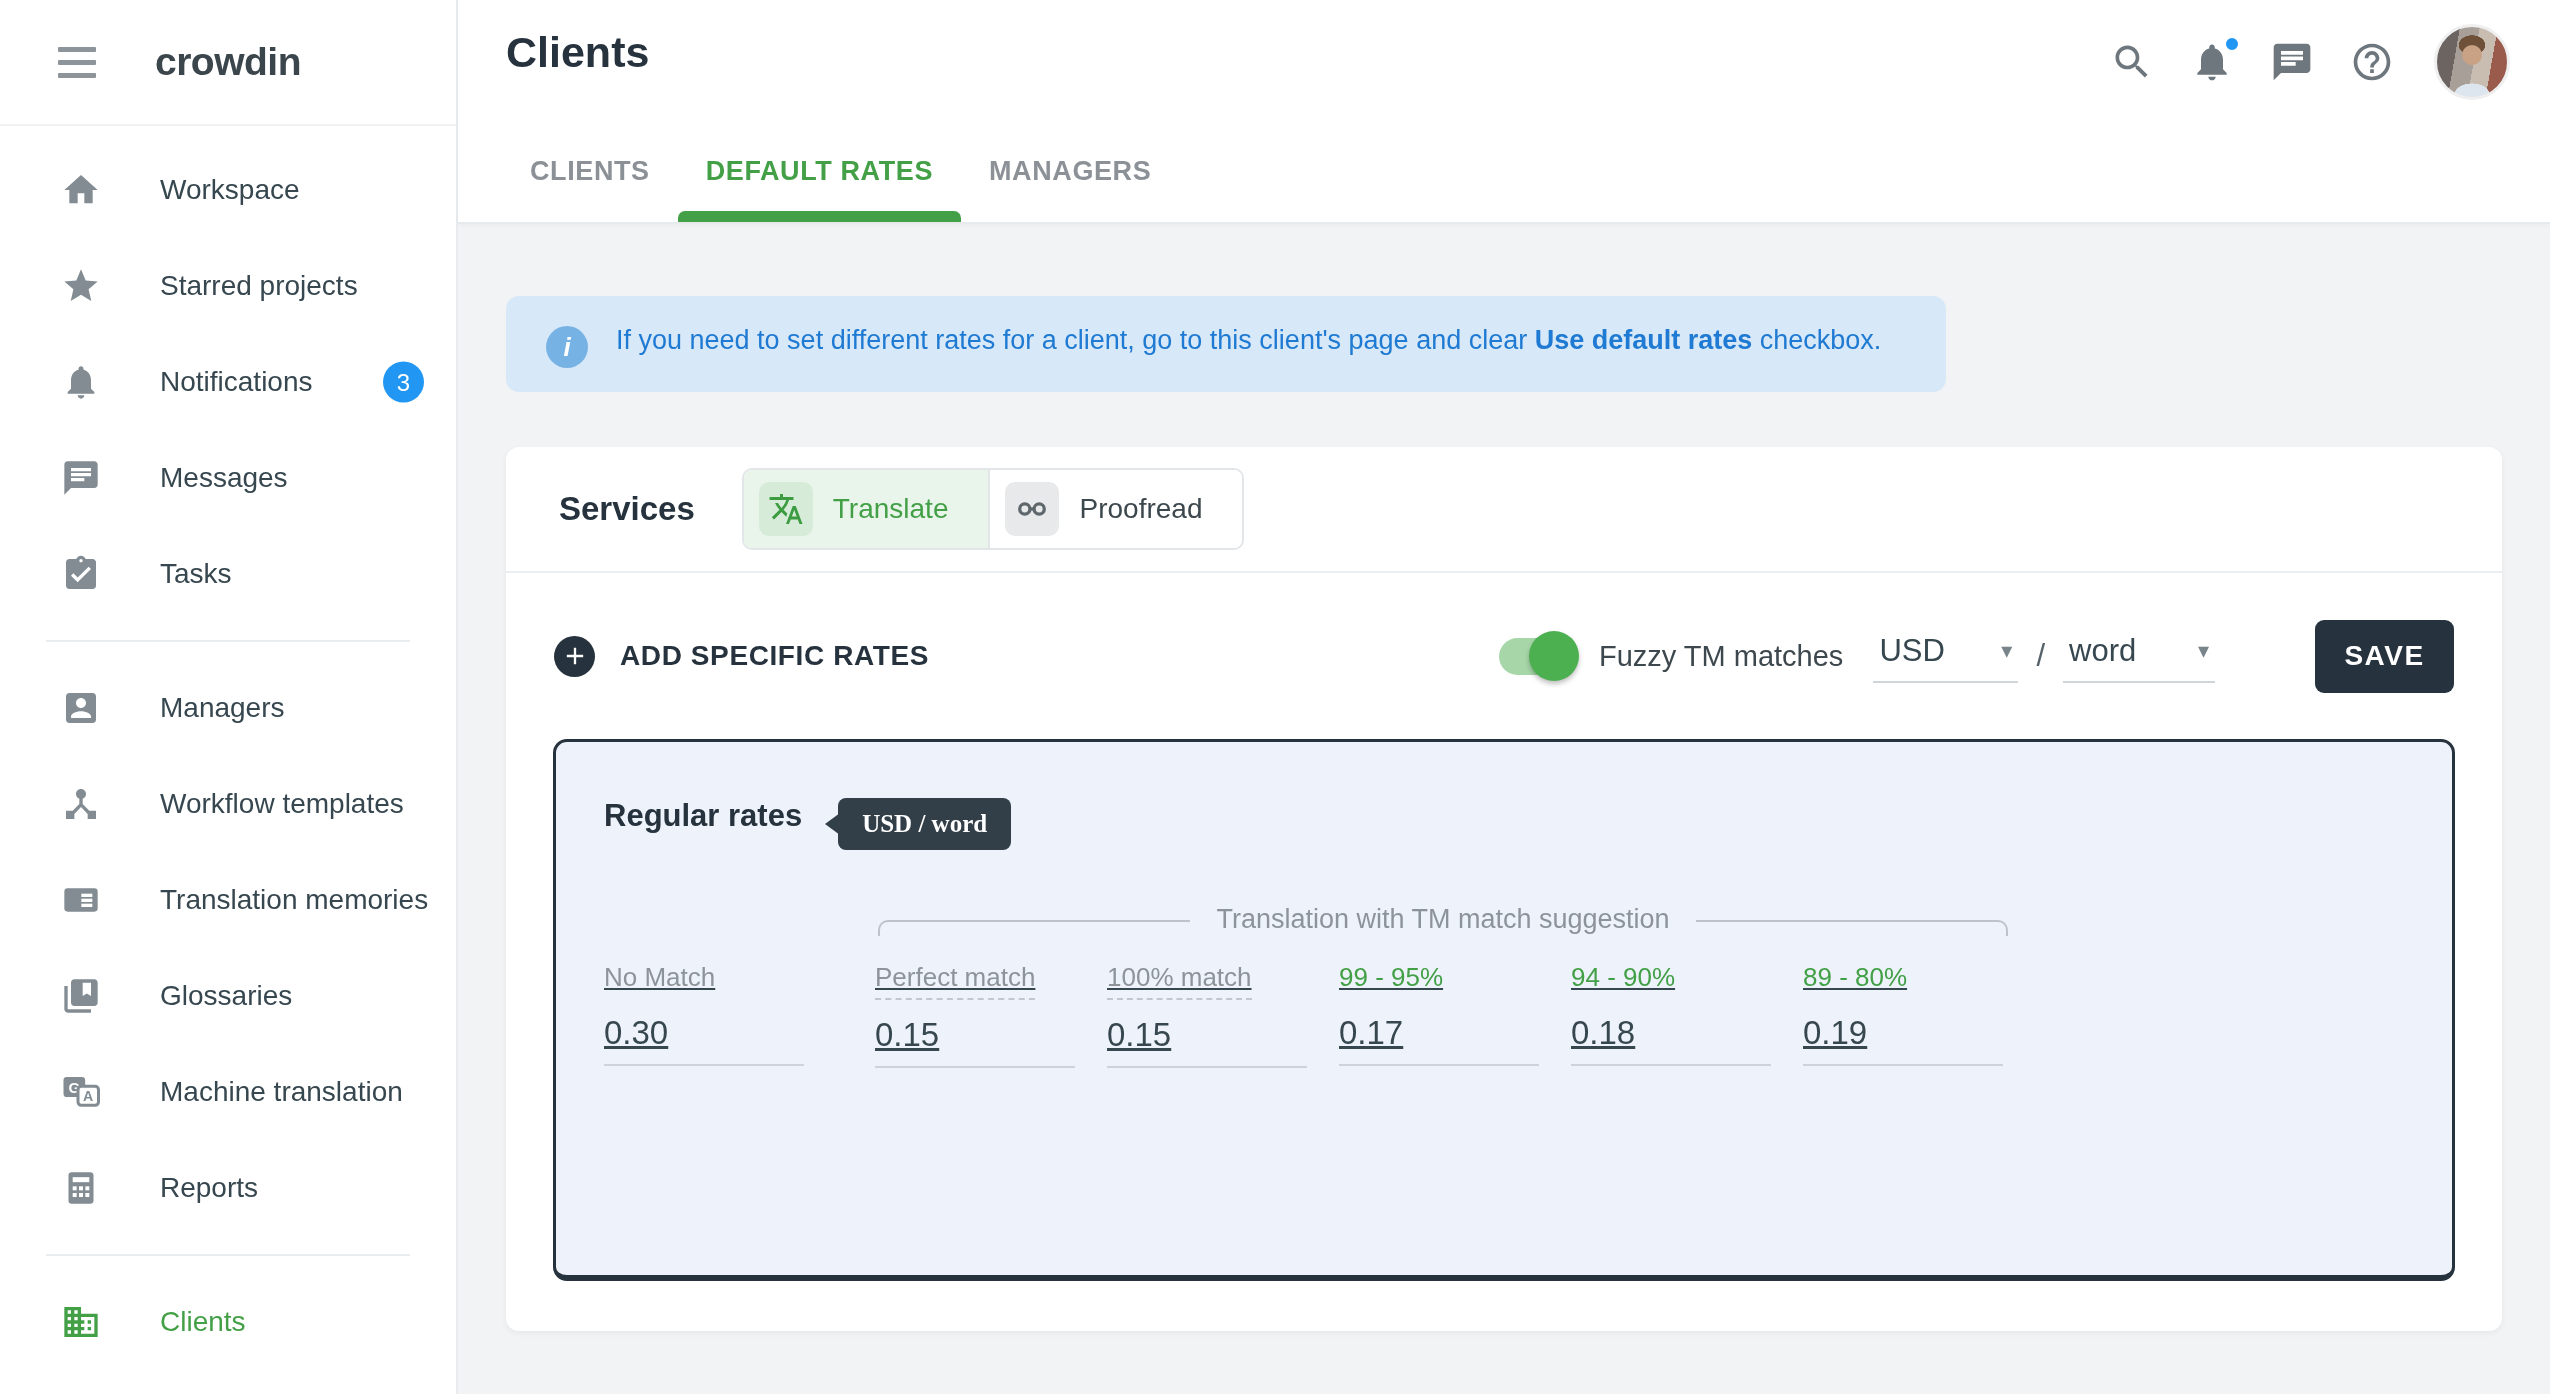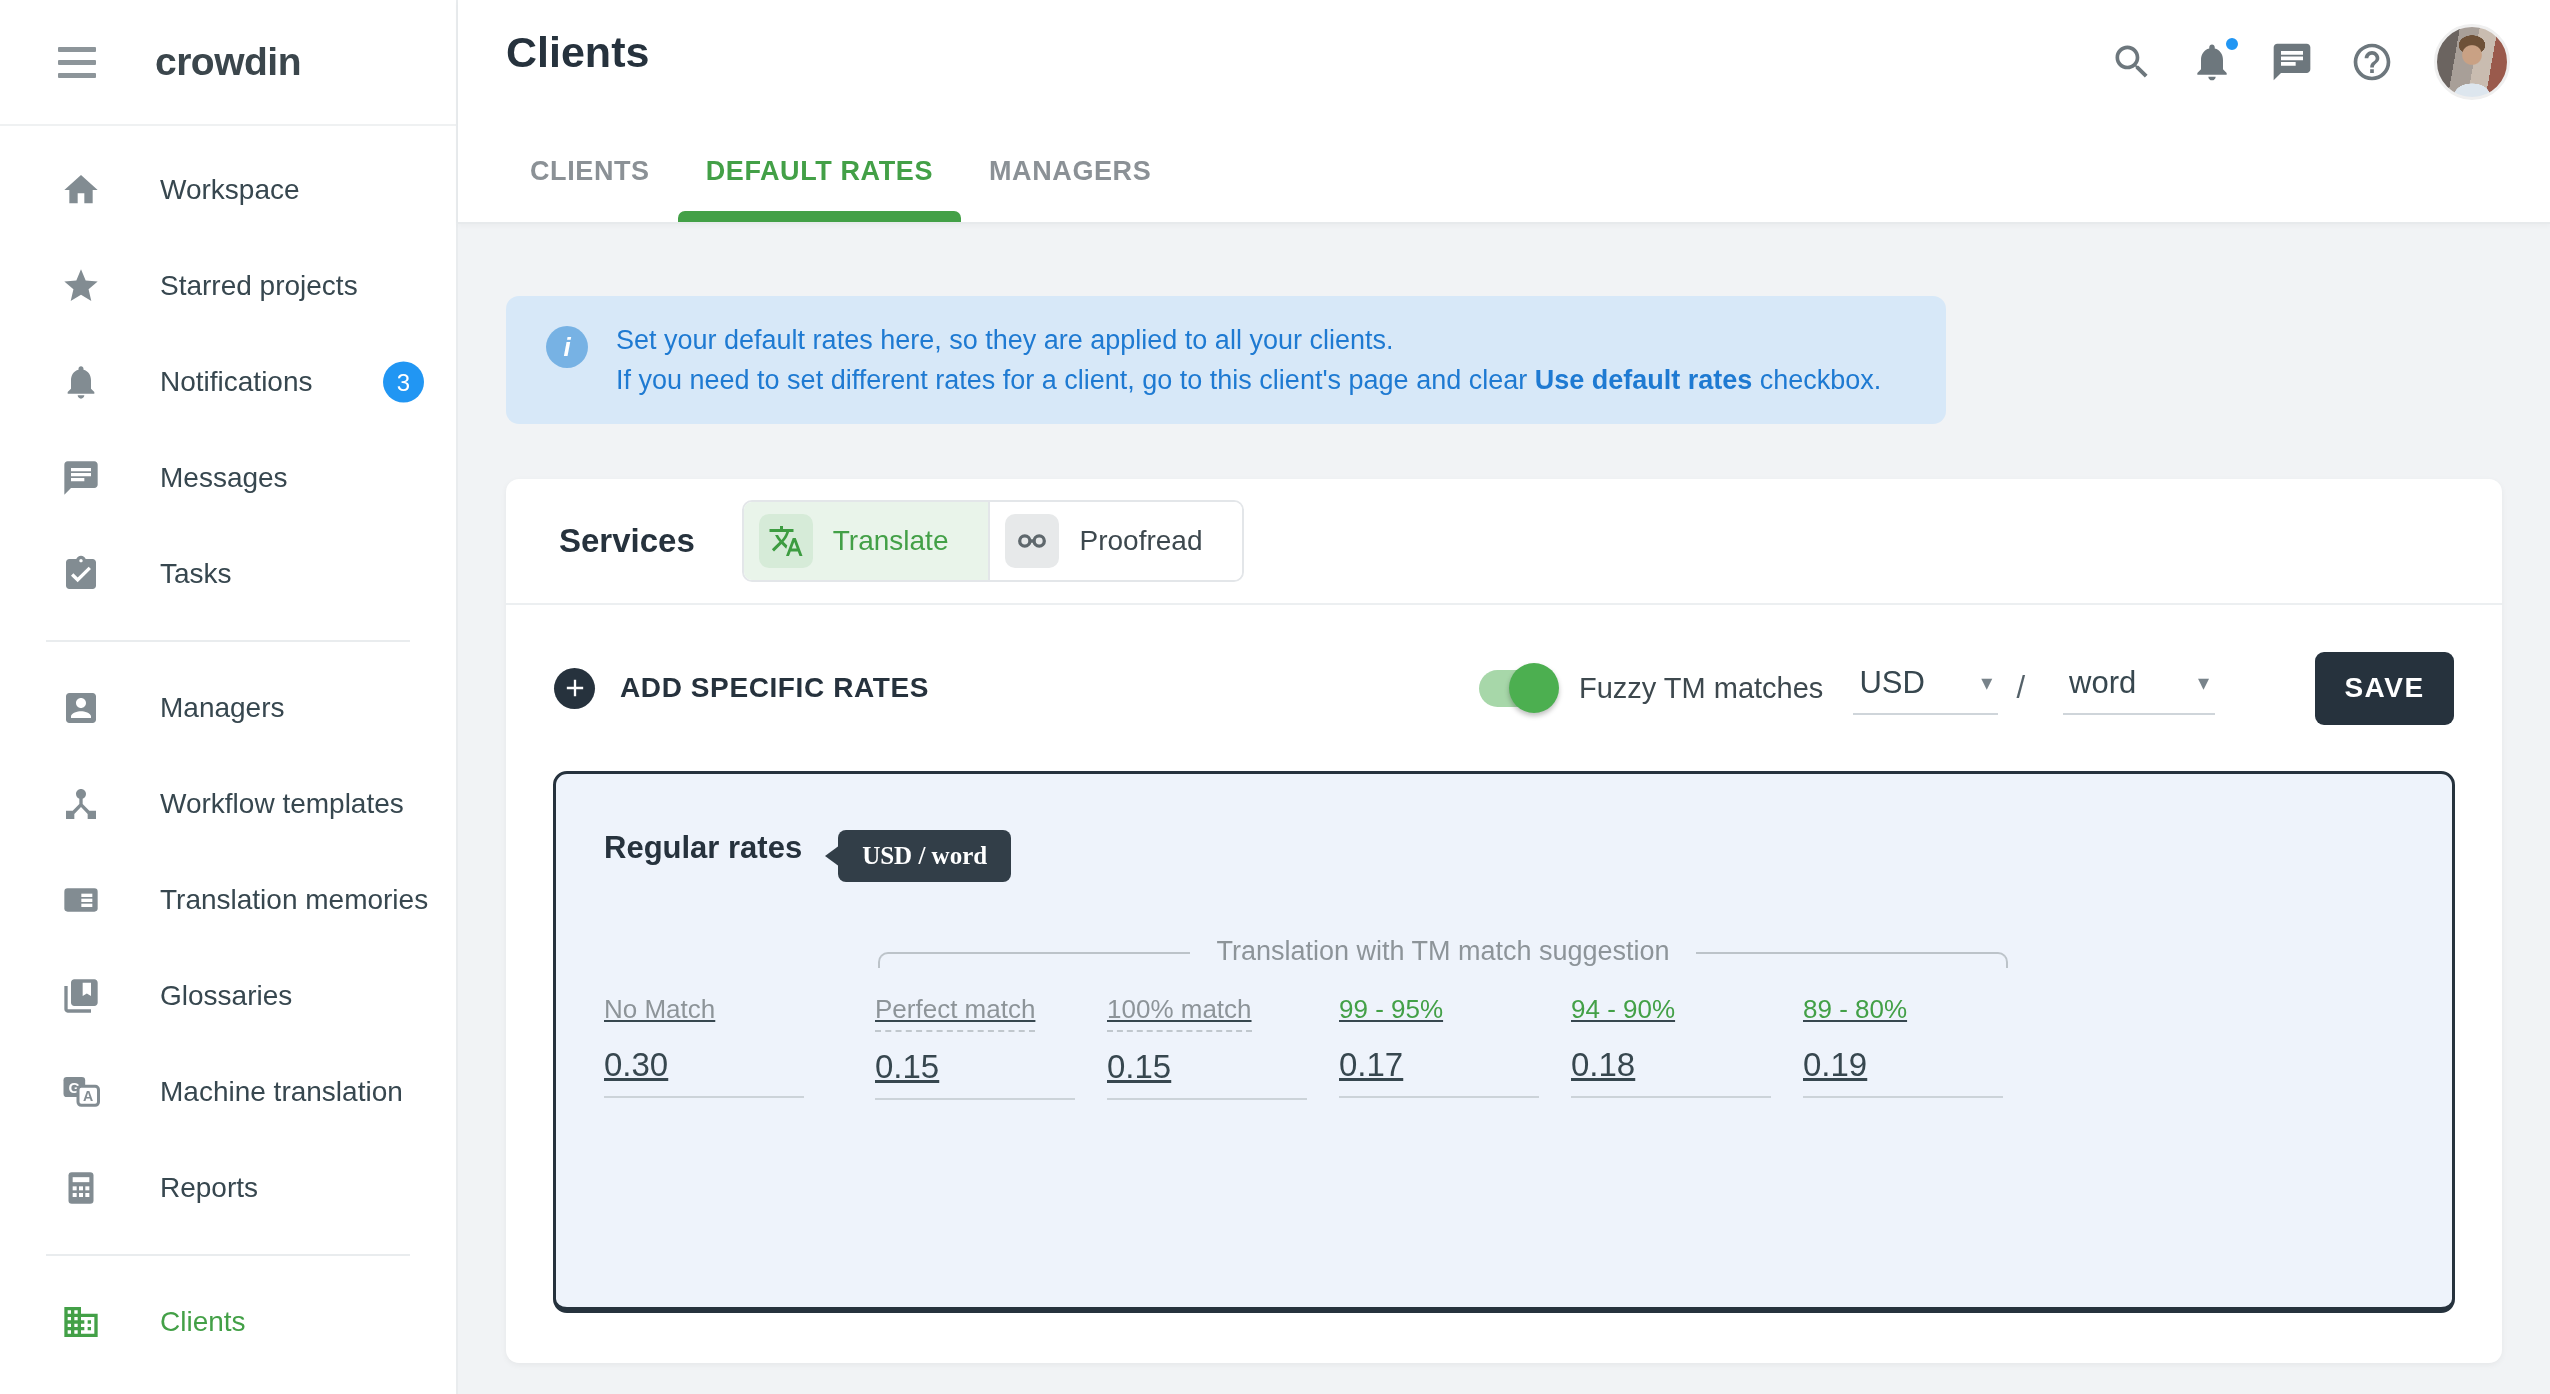--- a/index.html
+++ b/index.html
@@ -75,21 +75,21 @@
   
   .toolbar { height:166px; display:flex; align-items:center; padding:0 48px; }
   .add-rates { display:flex; align-items:center; gap:25px; background:none; border:none; padding:0; cursor:pointer; font-family:inherit; }
   .plus-circle { width:41px; height:41px; border-radius:50%; background:#26323d; display:flex; align-items:center; justify-content:center; }
   .plus-circle svg { width:28px; height:28px; fill:#fff; }
   .add-label { font-size:28px; font-weight:700; color:#26323d; letter-spacing:0.6px; }
   .switch { width:68px; height:37px; position:relative; margin-left:auto; cursor:pointer; }
   .switch-track { position:absolute; inset:0; background:#a7d7a9; border-radius:19px; }
   .switch-knob { position:absolute; right:-12px; top:50%; transform:translateY(-50%); width:50px; height:50px; border-radius:50%; background:#4caf50; box-shadow:0 3px 5px rgba(0,0,0,0.25); }
   .fuzzy-label { margin-left:32px; font-size:29px; color:#3d484e; }
-  .select { display:flex; align-items:center; justify-content:space-between; border-bottom:2px solid #cfd5da; padding:4px 6px 12px 6px; font-size:31px; color:#37474f; cursor:pointer;margin-left:20px; }
+  .select { display:flex; align-items:center; justify-content:space-between; border-bottom:2px solid #cfd5da; padding:4px 6px 12px 6px; font-size:31px; color:#37474f; cursor:pointer; }
   .select.currency { width:145px; margin-left:30px; }
   .select.unit { width:152px; }
   .caret { font-size:22px; color:#78838a; }
   .slash { margin:0 18px; font-size:31px; color:#546169; }
   .save-btn { margin-left:100px; width:139px; height:73px; background:#26323d; color:#fff; border:none; border-radius:9px;
     font-size:28px; font-weight:700; letter-spacing:1.5px; cursor:pointer; font-family:inherit; }
 
   
   .rates-panel { margin:0 47px; height:542px; background:#eef3fb; border:3px solid #26323d; border-bottom-width:6px; border-radius:14px; }
   .panel-head { display:flex; padding:56px 0 0 48px; }
@@ -294,21 +294,20 @@
       <div class="tab active">DEFAULT RATES</div>
       <div class="tab">MANAGERS</div>
     </div>
   </header>
 
   <div class="content">
 
     <div class="info-banner">
       <div class="info-icon">i</div>
       <div class="banner-text">
-        <div><span>Set your default rates here, so they are applied to all your clients.</span></div>
         <div>
           <span>If you need to set different rates for a client, go to this client's page and clear </span><b>Use default rates</b><span> checkbox.</span>
         </div>
       </div>
     </div>
 
     <div class="card">
 
       <div class="services-row">
         <h2 class="services-heading">Services</h2>

